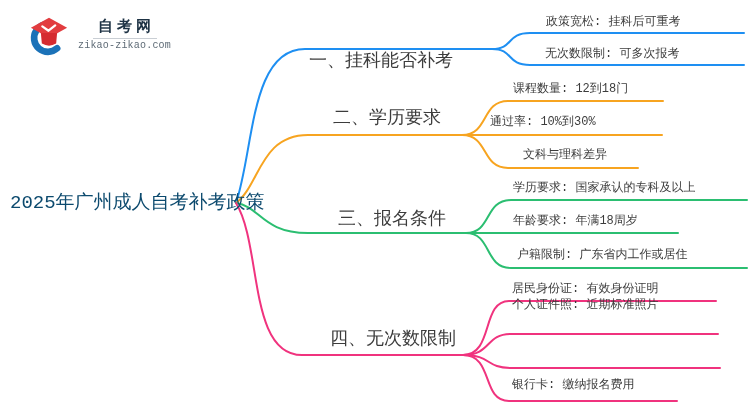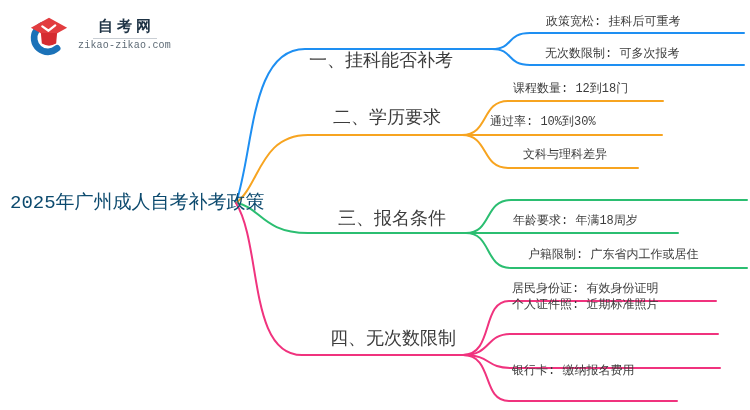--- a/index.html
+++ b/index.html
@@ -85,21 +85,22 @@
   <div class="node branch-label" style="left:309px;top:15px;margin-top:36px;">一、挂科能否补考</div>
   <div class="node" style="left:546px;top:13px;">政策宽松: 挂科后可重考</div>
   <div class="node" style="left:545px;top:45px;">无次数限制: 可多次报考</div>
 
   <div class="node branch-label" style="left:333px;top:108px;">二、学历要求</div>
   <div class="node" style="left:513px;top:80px;">课程数量: 12到18门</div>
   <div class="node" style="left:490px;top:113px;">通过率: 10%到30%</div>
   <div class="node" style="left:487px;top:146px;margin-left:36px;">文科与理科差异</div>
 
   <div class="node branch-label" style="left:338px;top:209px;">三、报名条件</div>
+  <div class="node" style="left:513px;top:179px;">学历要求: 国家承认的专科及以上</div>
   <div class="node" style="left:513px;top:212px;">年龄要求: 年满18周岁</div>
-  <div class="node" style="left:528px;top:246px;">户籍限制: 广东省内工作或居住</div>
+  <div class="node" style="left:517px;top:246px;">户籍限制: 广东省内工作或居住</div>
 
   <div class="node branch-label" style="left:330px;top:329px;">四、无次数限制</div>
   <div class="node" style="left:512px;top:280px;">居民身份证: 有效身份证明</div>
   <div class="node" style="left:512px;top:296px;">个人证件照: 近期标准照片</div>
-  <div class="node" style="left:512px;top:362px;">银行卡: 缴纳报名费用</div>
+  <div class="node" style="left:512px;top:376px;">银行卡: 缴纳报名费用</div>
 
 </div>
 
 </body></html>

